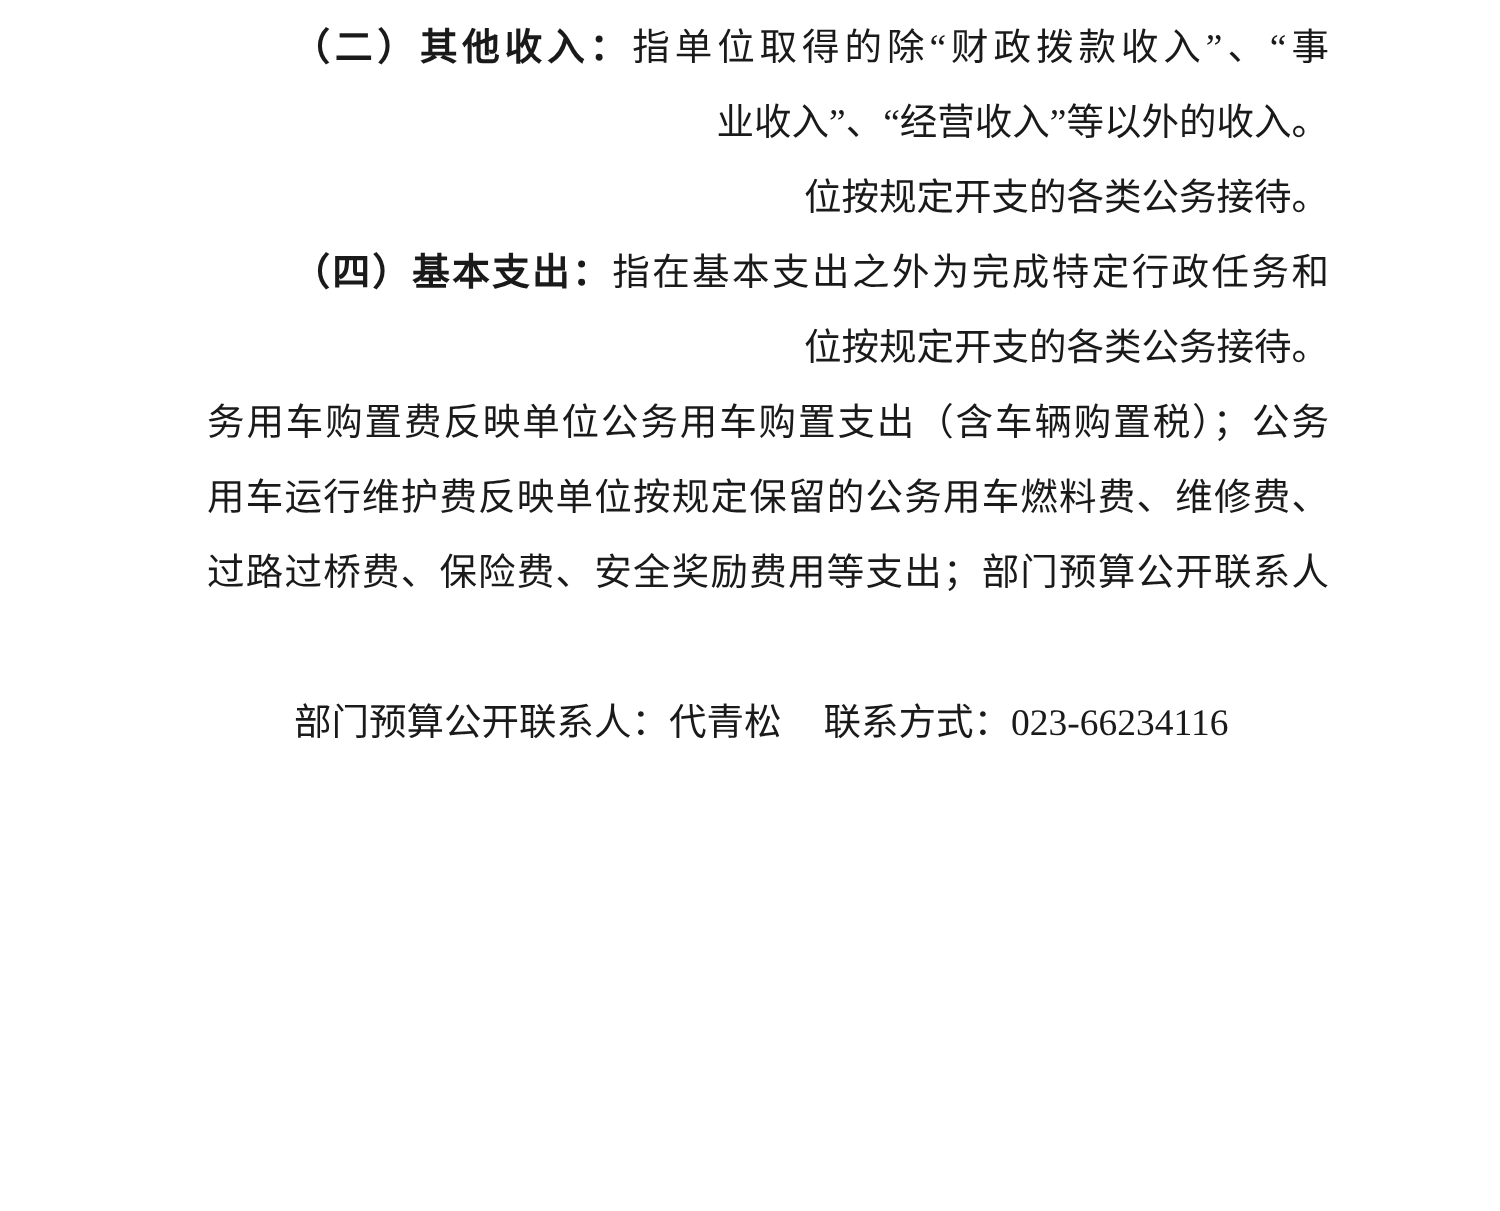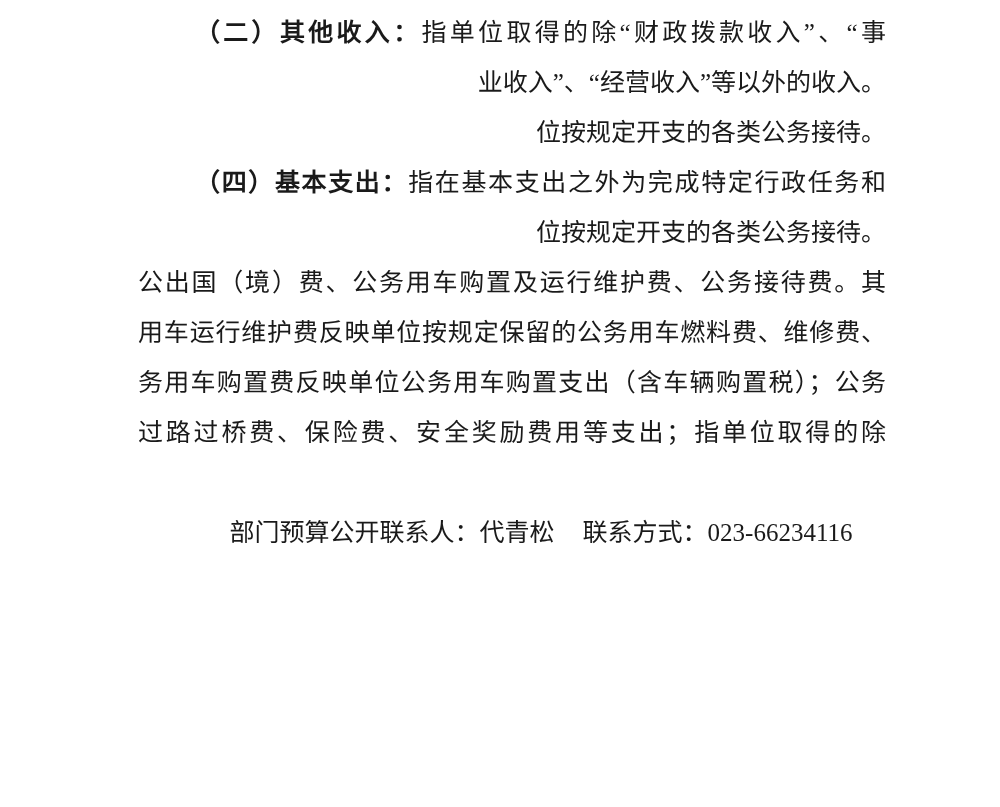--- a/index.html
+++ b/index.html
@@ -35,41 +35,39 @@
   }
   .ln.indent { text-indent: 57px; }
   .b { font-weight: bold; }
   .blank { height: 50px; }
   .footer-line {
     height: 50px;
     line-height: 50px;
     font-size: 25px;
     padding-left: 58px;
     white-space: nowrap;
-    text-align: center;
   }
   .phone-label { margin-left: 28px; }
 </style>
 </head>
 <body>
 
 <div class="page">
   <div class="text-block">
 
     <div class="ln full indent"><span class="b">（二）其他收入：</span><span>指单位取得的除“财政拨款收入”、“事</span></div>
     <div class="ln"><span>业收入”、“经营收入”等以外的收入。</span></div>
 
     <div class="ln"><span>位按规定开支的各类公务接待。</span></div>
 
     <div class="ln full indent"><span class="b">（四）基本支出：</span><span>指在基本支出之外为完成特定行政任务和</span></div>
     <div class="ln"><span>位按规定开支的各类公务接待。</span></div>
 
-    <div class="ln full"><span>公出国（境）费、公务用车购置及运行维护费、公务接待费。其</span></div>
+    <div class="ln full"><span>务用车购置费反映单位公务用车购置支出（含车辆购置税）；公务</span></div>
     <div class="ln full"><span>用车运行维护费反映单位按规定保留的公务用车燃料费、维修费、</span></div>
-    <div class="ln full"><span>务用车购置费反映单位公务用车购置支出（含车辆购置税）；公务</span></div>
-    <div class="ln full"><span>过路过桥费、保险费、安全奖励费用等支出；指单位取得的除</span></div>
+    <div class="ln full"><span>过路过桥费、保险费、安全奖励费用等支出；部门预算公开联系人</span></div>
 
     <div class="blank"></div>
 
     <div class="footer-line"><span>部门预算公开联系人：</span><span>代青松</span><span class="phone-label">联系方式：</span><span>023-66234116</span></div>
 
   </div>
 </div>
 
 </body></html>

